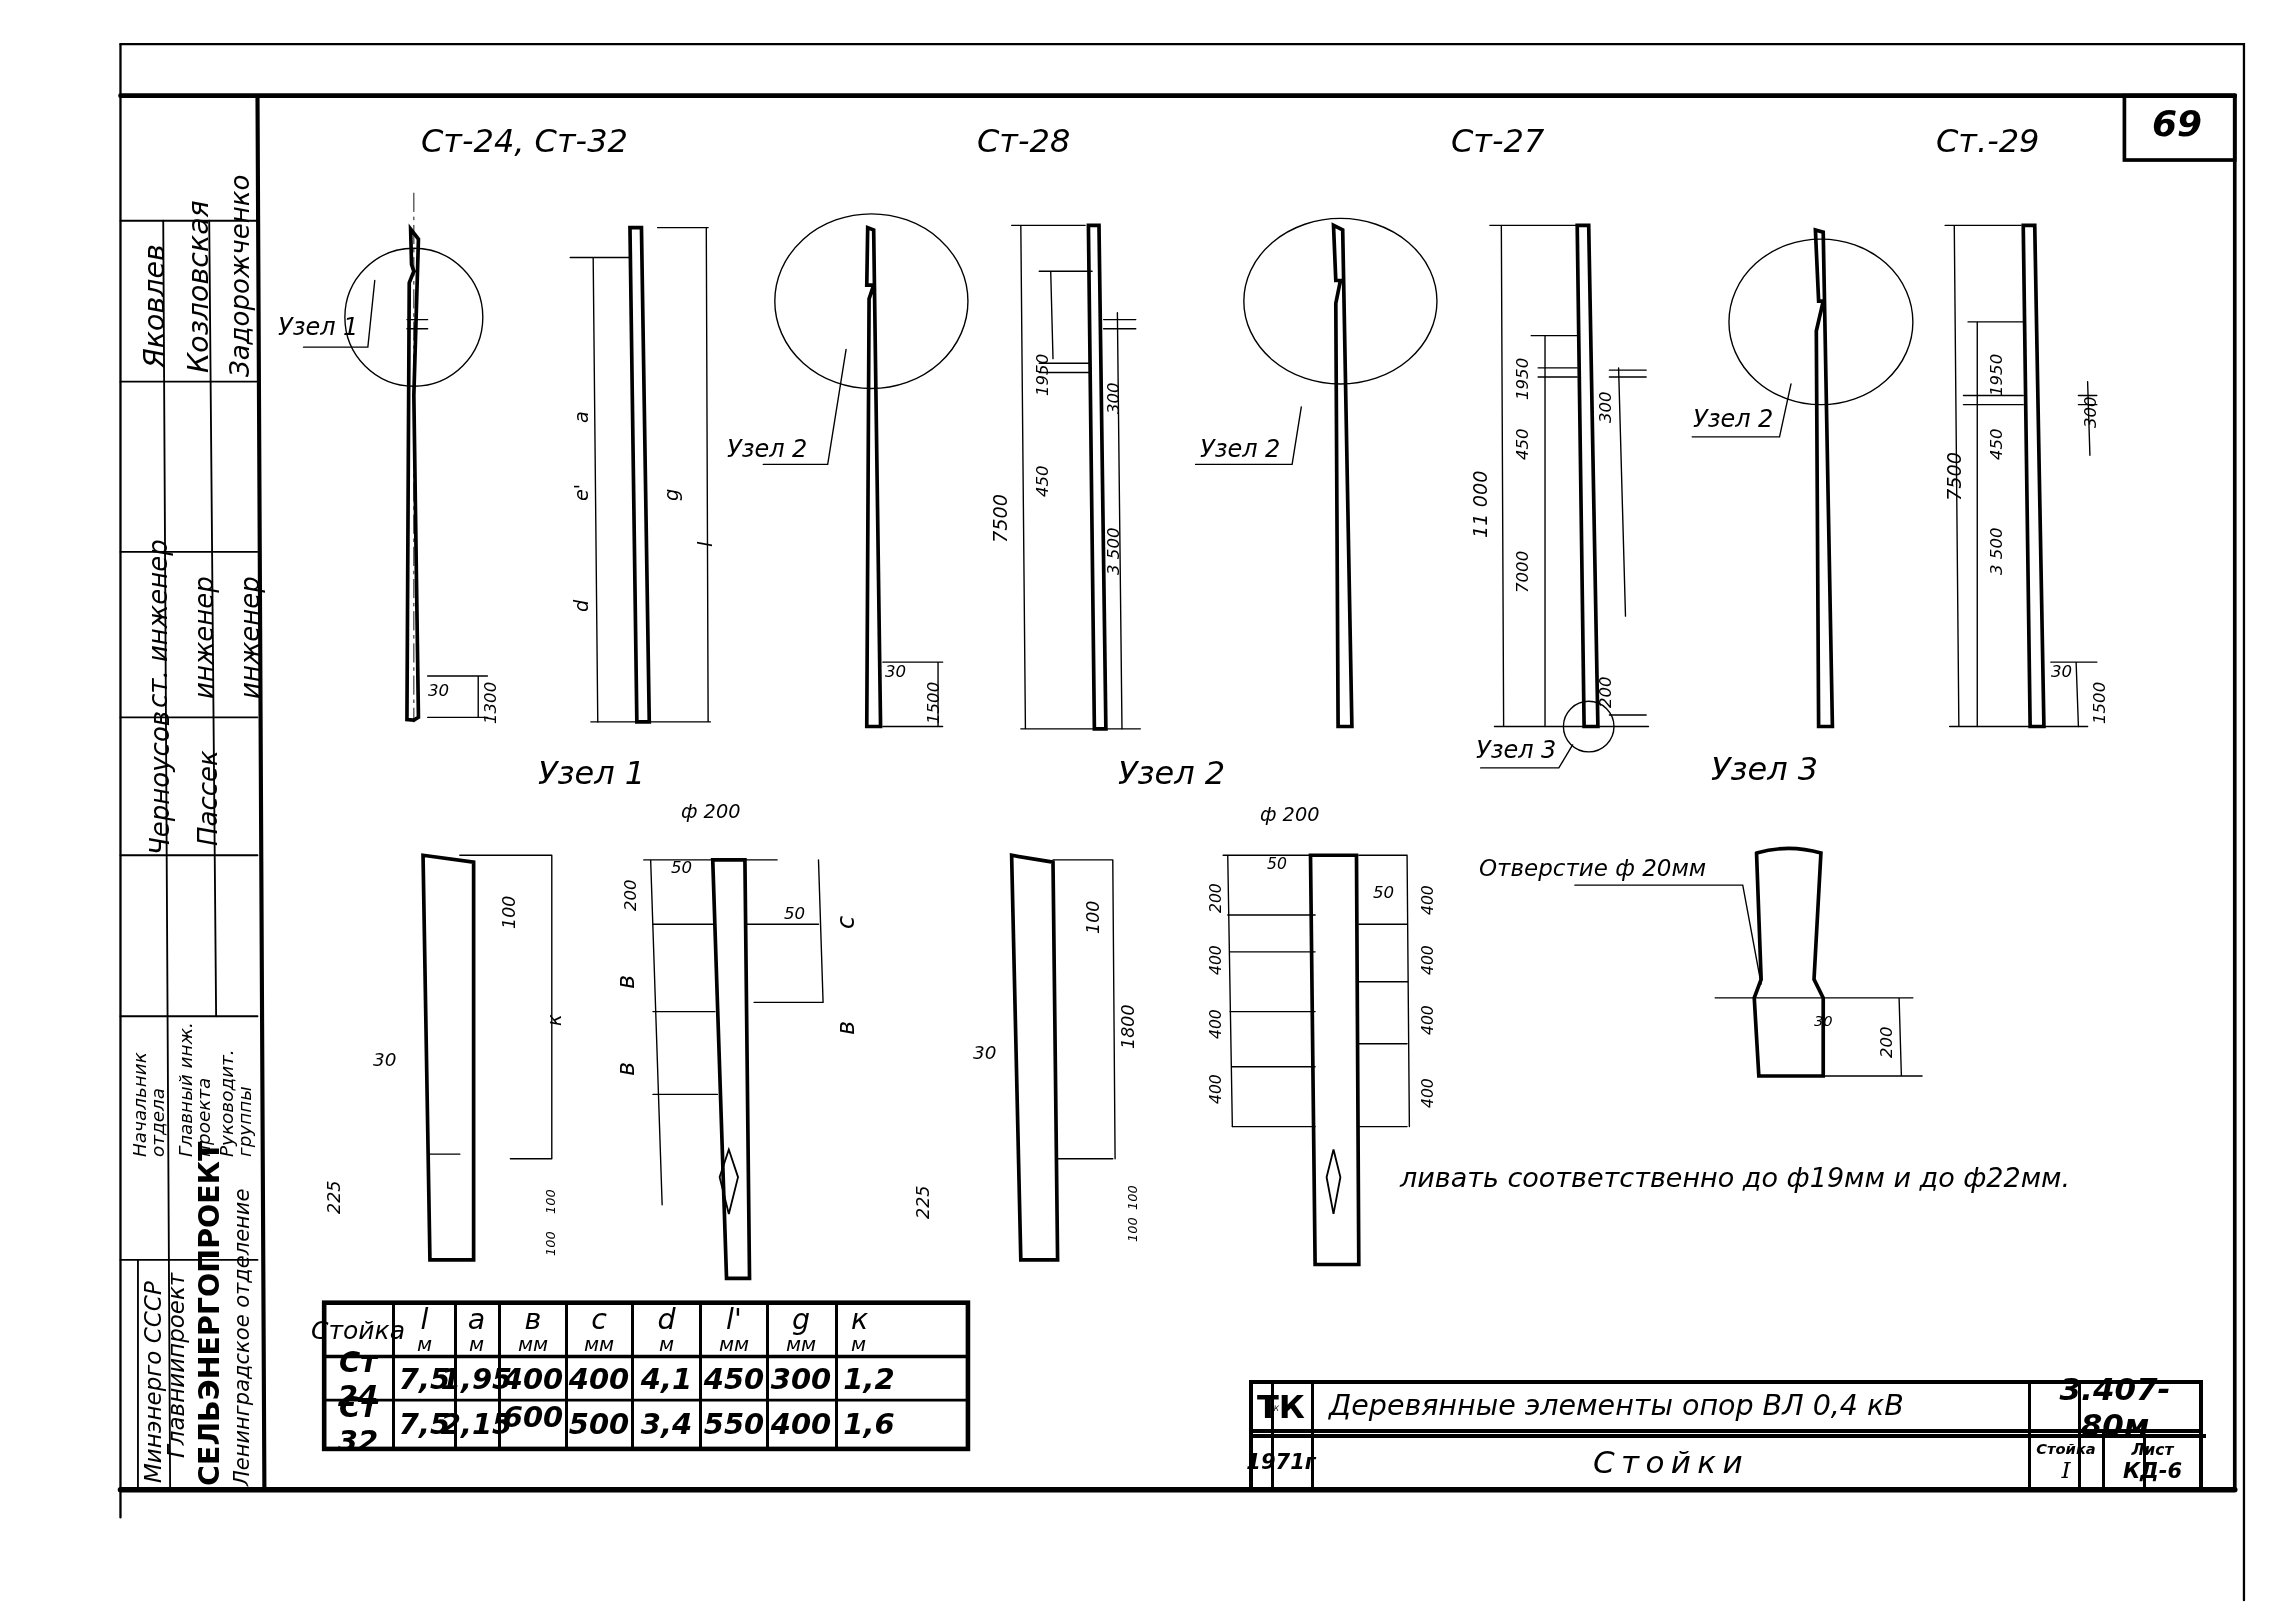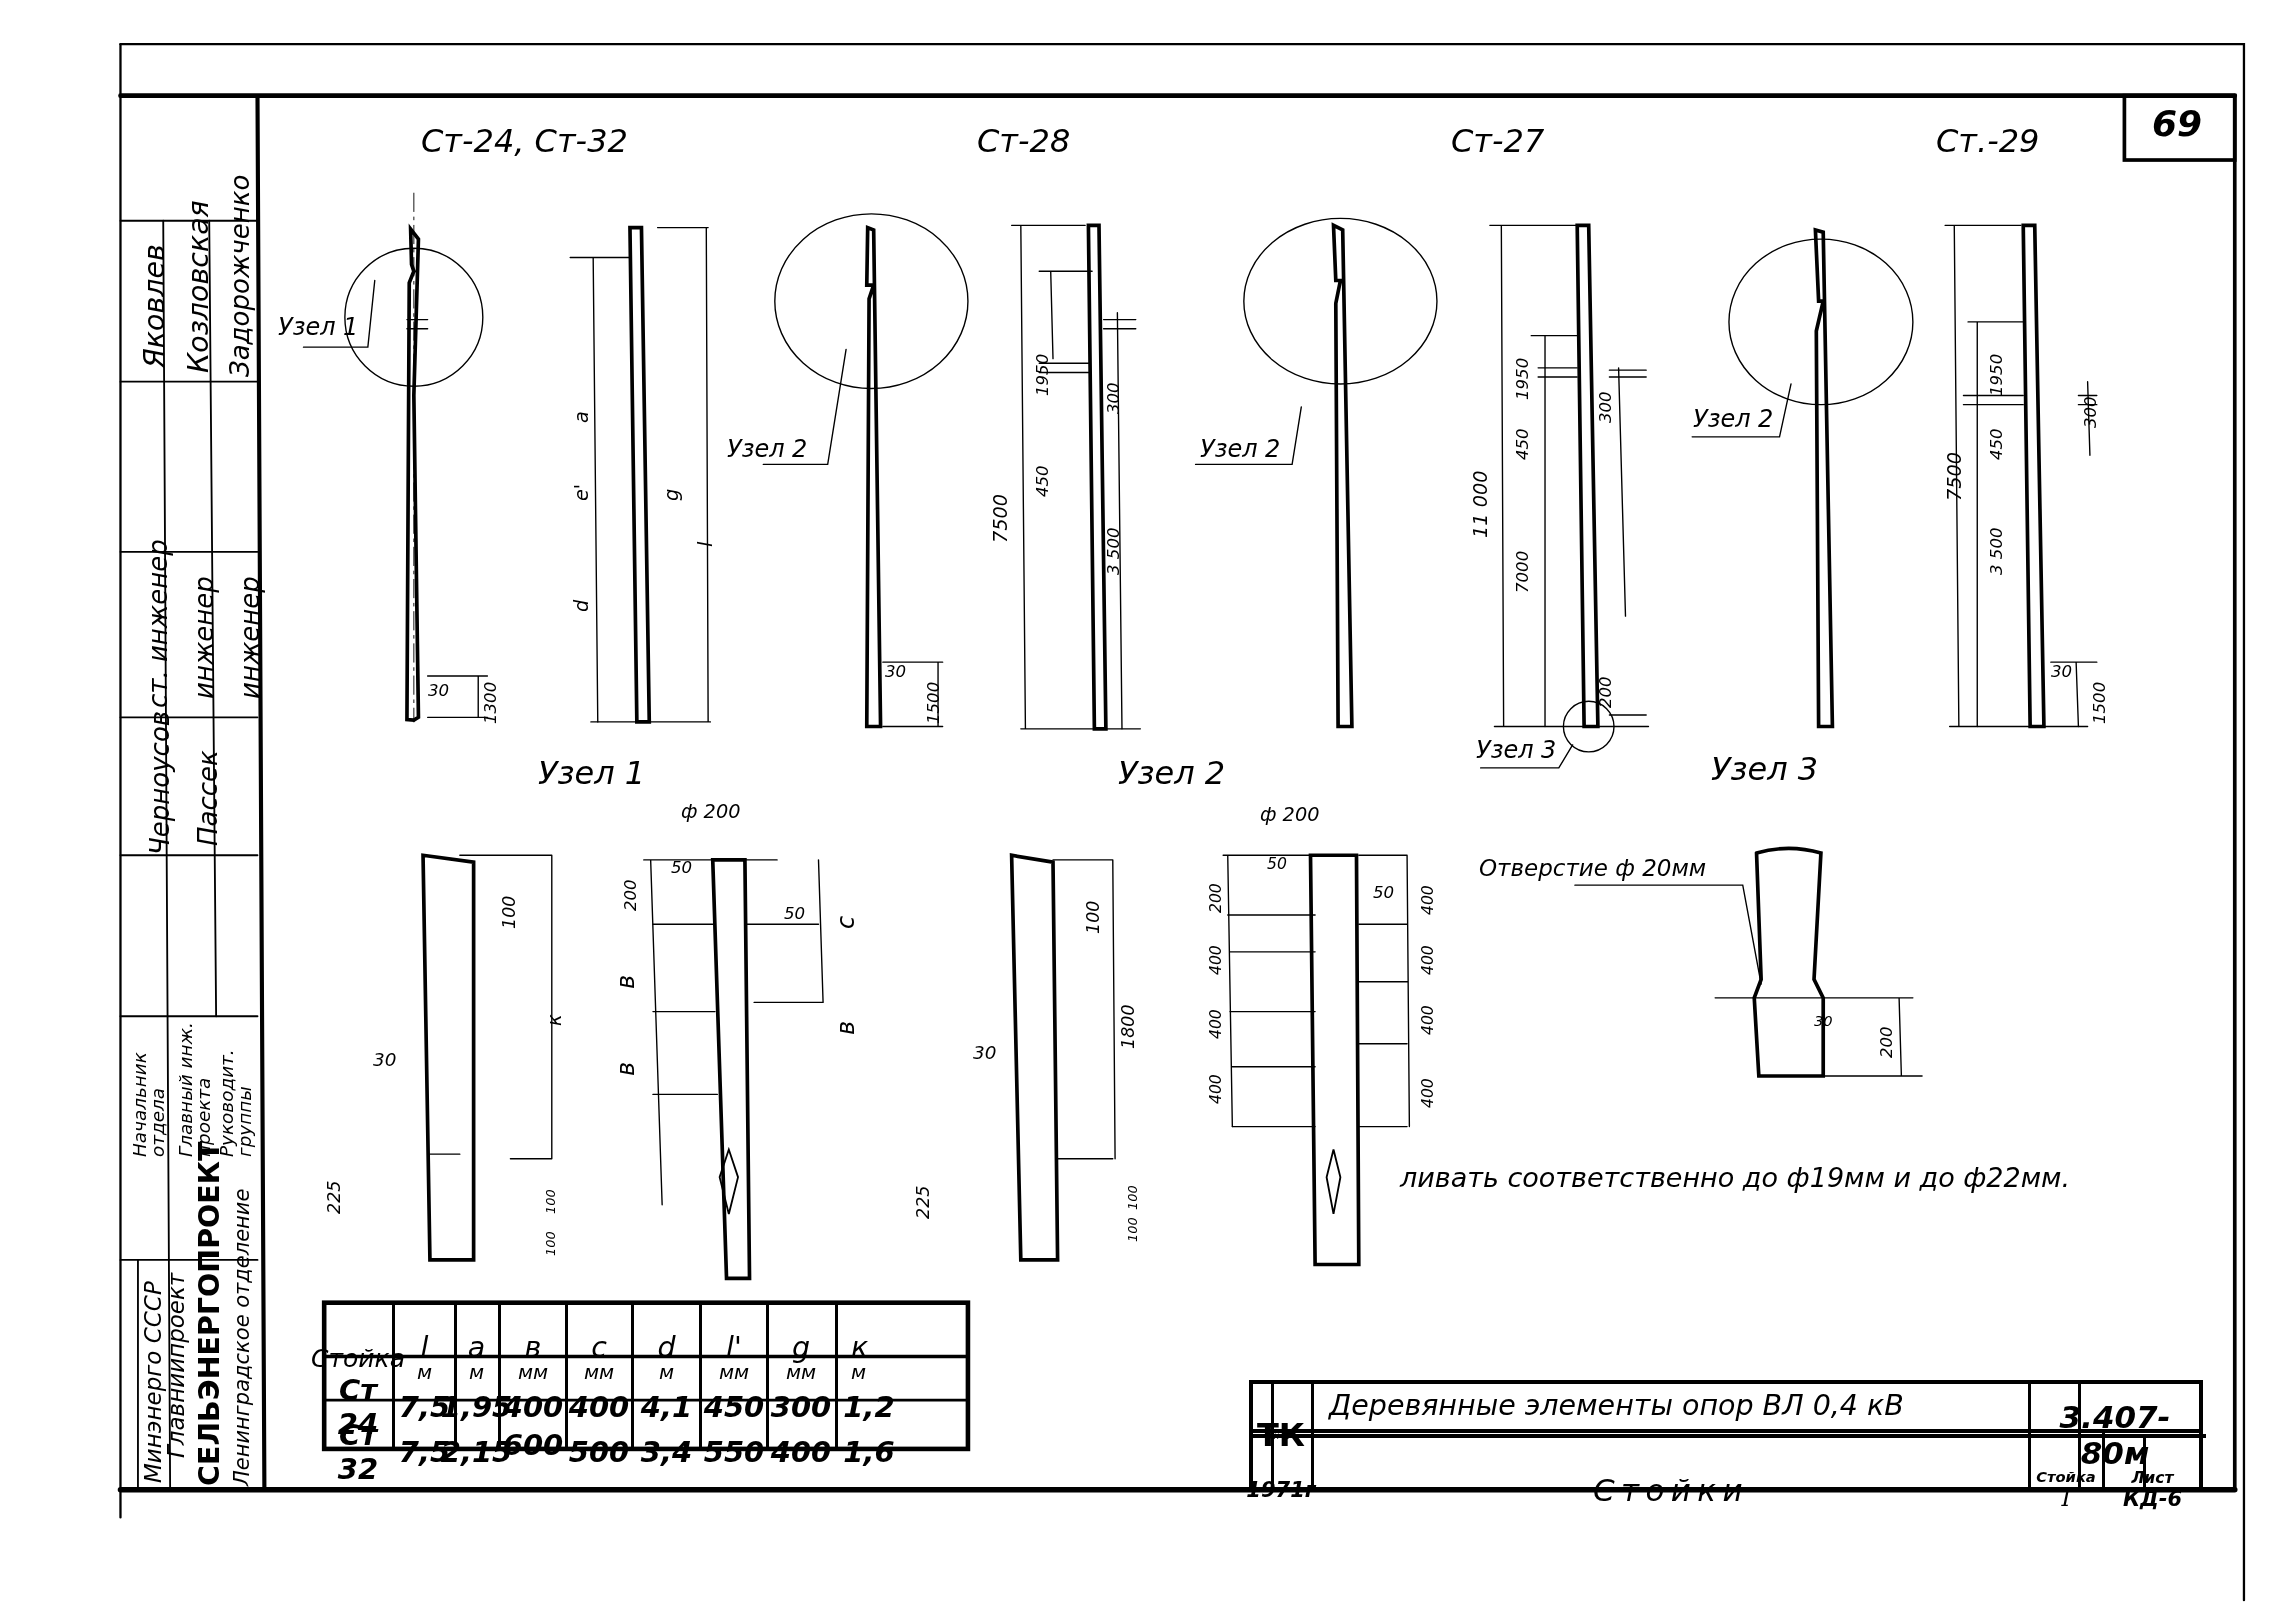--- a/index.html
+++ b/index.html
@@ -1,21 +1,21 @@
 <!DOCTYPE html>
 <html style="font-size:7.4px"><head>
 <meta charset="utf-8">
 <style>
   html,body{margin:0;padding:0;background:#ffffff;}
   body{width:2295px;height:1614px;position:relative;overflow:hidden;font-family:"DejaVu Sans",sans-serif;color:#000;}
   .abs{position:absolute;}
   .hand{font-family:"DejaVu Sans",sans-serif;font-style:italic;color:#000;white-space:nowrap;}
   svg.sheet{position:absolute;left:0;top:0;}
   .vtext{position:absolute;transform-origin:left top;transform:rotate(-90deg);white-space:nowrap;font-family:"DejaVu Sans",sans-serif;font-style:italic;}
-  .cell{position:absolute;display:flex;align-items:center;justify-content:center;font-family:"DejaVu Sans",sans-serif;font-style:italic;text-align:center;margin-top:28px;}
+  .cell{position:absolute;display:flex;align-items:center;justify-content:center;font-family:"DejaVu Sans",sans-serif;font-style:italic;text-align:center;}
   .hdr{flex-direction:column;line-height:1.0;}
   .hdr .sym{font-size:28.5px;}
   .hdr .unit{font-size:20px;}
   .val{font-size:29px;font-weight:bold;}
   .dim{position:absolute;font-family:"DejaVu Sans",sans-serif;font-style:italic;font-size:19.3px;white-space:nowrap;}
   .dimv{position:absolute;font-family:"DejaVu Sans",sans-serif;font-style:italic;font-size:19.3px;white-space:nowrap;transform:rotate(-90deg);transform-origin:left top;}
 </style>
 </head>
 <body>
 

